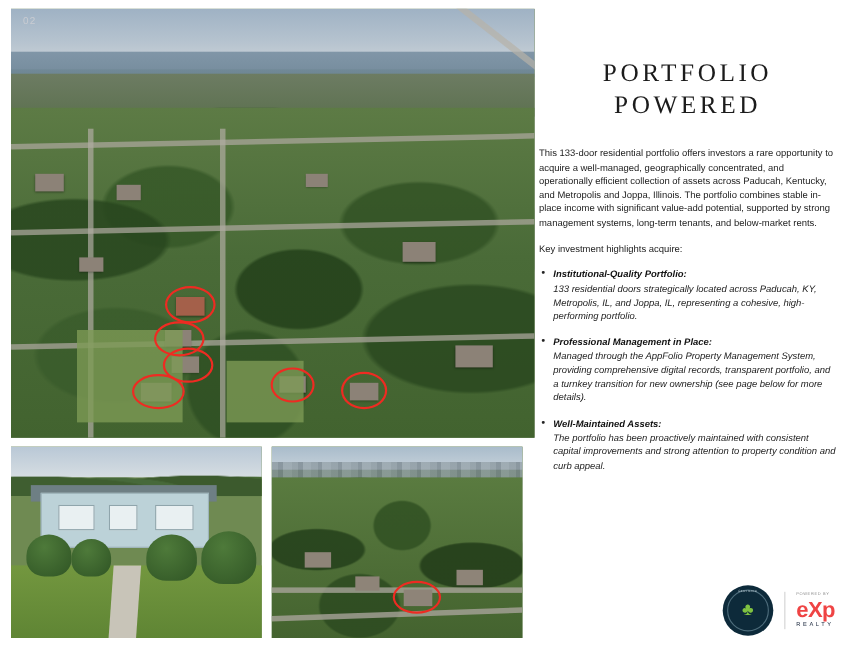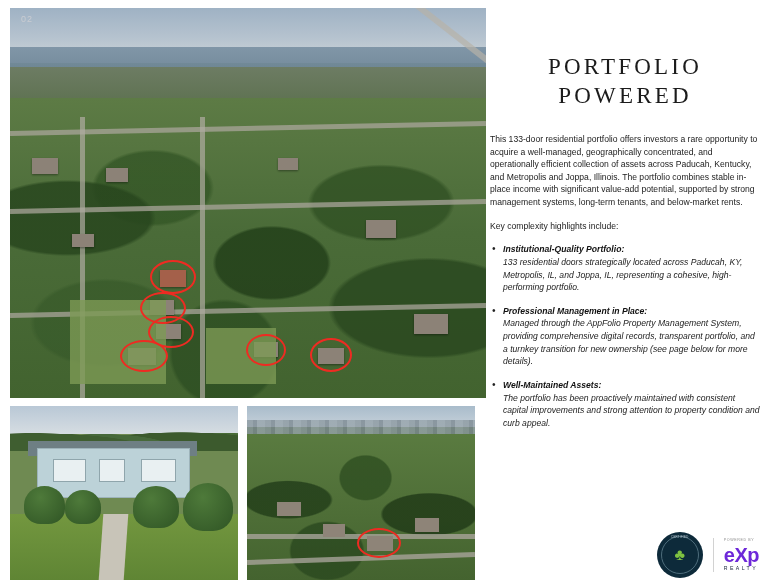--- a/index.html
+++ b/index.html
@@ -269,21 +269,21 @@
   }
   .exp-powered {
     font-size: 3.6px;
     letter-spacing: .6px;
     color: #8c8c8c;
     margin-bottom: 2px;
   }
   .exp-word {
     font-size: 20px;
     font-weight: bold;
-    color: #6d28d9;
+    color: #ef4444;
     letter-spacing: -.5px;
   }
   .exp-realty {
     font-size: 5.2px;
     letter-spacing: 2.4px;
     color: #17243a;
     margin-top: 1px;
   }
 </style>
 </head>
@@ -365,21 +365,21 @@
 
   <div class="right-col">
 
     <div class="title-block">
       <div class="title-line">PORTFOLIO</div>
       <div class="title-line">POWERED</div>
     </div>
 
     <div class="body-text">
       <p class="para">This 133-door residential portfolio offers investors a rare opportunity to acquire a well-managed, geographically concentrated, and operationally efficient collection of assets across Paducah, Kentucky, and Metropolis and Joppa, Illinois. The portfolio combines stable in-place income with significant value-add potential, supported by strong management systems, long-term tenants, and below-market rents.</p>
-      <p class="para">Key complexity highlights include:</p>
+      <p class="para">Key investment highlights acquire:</p>
 
       <ul class="bullets">
         <li class="bullet-item">
           <span class="bullet-head">Institutional-Quality Portfolio:</span>
           <span class="bullet-body">133 residential doors strategically located across Paducah, KY, Metropolis, IL, and Joppa, IL, representing a cohesive, high-performing portfolio.</span>
         </li>
         <li class="bullet-item">
           <span class="bullet-head">Professional Management in Place:</span>
           <span class="bullet-body">Managed through the AppFolio Property Management System, providing comprehensive digital records, transparent portfolio, and a turnkey transition for new ownership (see page below for more details).</span>
         </li>

